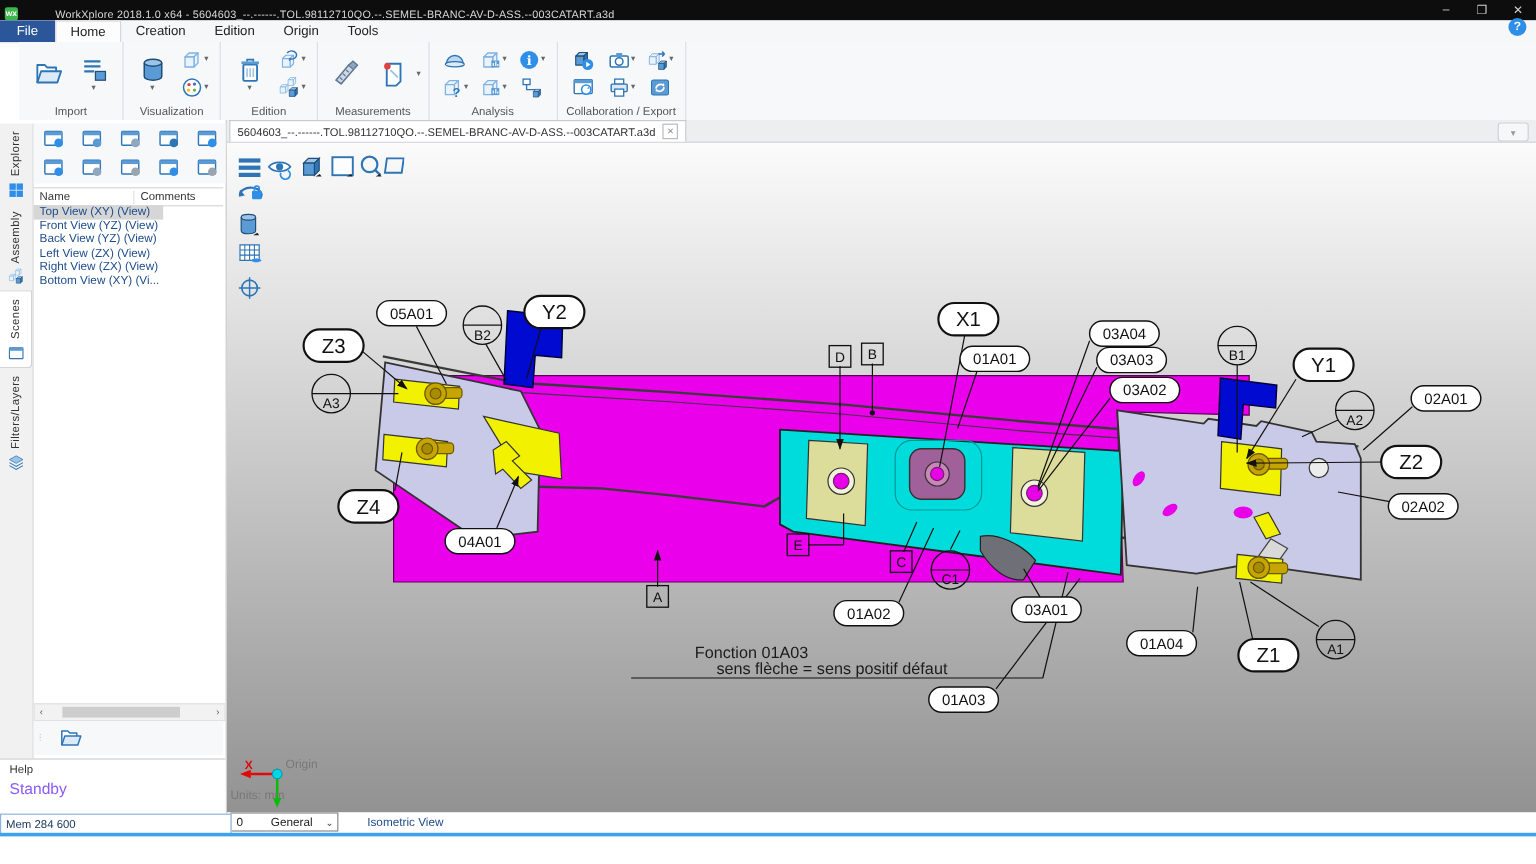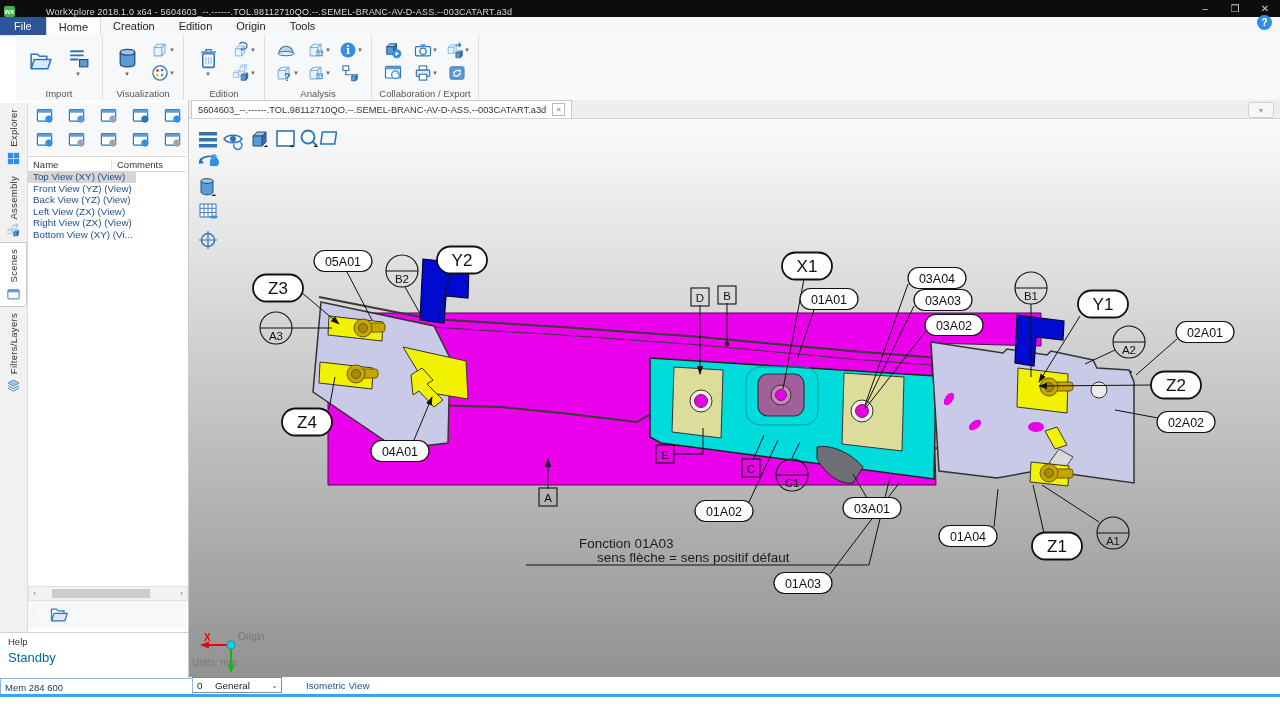--- a/index.html
+++ b/index.html
@@ -55,34 +55,34 @@
   .prow.sel{background:#d6d6d6;width:108px;}
   #hscroll{position:absolute;left:0;top:486px;width:158px;height:13px;background:#f2f2f2;border:1px solid #e2e2e2;display:flex;align-items:center;font-size:8px;color:#666;}
   #hscroll .thumb{height:9px;background:#cdcdcd;width:98px;margin-left:12px;}
   #hscroll .arr{width:11px;text-align:center;}
   #hscroll .arr.right{margin-left:auto;}
   #folderbar{position:absolute;left:0;top:501px;width:158px;height:28px;background:#f7f8fa;display:flex;align-items:center;}
   #folderbar svg{width:22px;height:20px;margin-left:10px;}
   .gripdots{color:#b9b9b9;font-size:7px;letter-spacing:1px;margin-left:2px;}
   #help-area{position:absolute;left:-28px;top:532px;width:188px;height:46px;border-top:1px solid #cfcfcf;background:#fff;}
   #help-label{margin:3px 0 0 8px;font-size:9.5px;color:#333;}
-  #standby{margin:3px 0 0 8px;font-size:13px;color:#0369a1;}
+  #standby{margin:3px 0 0 8px;font-size:13px;color:#8b5cf6;}
   #membar{position:absolute;left:0;top:578px;width:187px;height:16px;border:1px solid #8fb4d8;background:#fff;font-size:9.5px;color:#17365d;display:flex;align-items:center;padding-left:4px;}
   
   #vp-col{flex:1;display:flex;flex-direction:column;height:594px;}
   #tabbar{height:18px;background:#eceef0;border-bottom:1px solid #d0d2d5;display:flex;align-items:flex-end;position:relative;}
   #doc-tab{margin-left:2px;height:17px;background:#fff;border:1px solid #c8cacd;border-bottom:none;display:flex;align-items:center;font-size:9.3px;color:#333;padding:0 6px;}
   #tab-close{margin-left:6px;width:11px;height:11px;border:1px solid #b9bbbe;color:#888;font-size:7px;display:flex;align-items:center;justify-content:center;}
   #pin-btn{position:absolute;right:6px;top:2px;width:24px;height:14px;border:1px solid #cfd1d4;border-radius:3px;background:#f6f7f9;color:#9a9a9a;font-size:8px;display:flex;align-items:center;justify-content:center;}
   #vp-canvas{position:relative;height:558px;}
   #scene{position:absolute;left:0;top:0;width:1092px;height:558px;}
   #vp-status{height:18px;background:#fff;border-top:1px solid #b5b5b5;display:flex;align-items:center;font-size:9.8px;}
   #layer-dd{width:88px;height:14px;border:1px solid #8a8a8a;margin-left:3px;display:flex;align-items:center;color:#222;}
   #layer-dd .num{padding-left:4px;width:18px;}
-  #layer-dd .nm{flex:1;text-align:left;}
+  #layer-dd .nm{flex:1;text-align:center;}
   #layer-dd .chev{padding-right:3px;color:#555;font-size:8px;}
   #view-name{margin-left:24px;color:#1f4e8c;}
   #bottom-line{left:0;top:694px;width:1280px;height:3px;background:#3fa2ef;}
 </style>
 </head>
 <body>
 
 <svg width="0" height="0" style="position:absolute">
   <defs>
     <symbol id="i-folder" viewBox="0 0 24 24">
@@ -318,20 +318,36 @@
           </div>
         <div class="cell cell-sm icon20">
             <svg class="ic" viewBox="0 0 24 24">
               <use href="#i-cubes"></use>
             </svg>
             <span class="dd">▾</span>
           </div>
       </div>
     </div>
     <div class="rlabel">Edition</div>
+  </div>
+  <div class="rgroup">
+    <div class="ricons">
+      <div class="cell cell-lg icon26">
+          <svg class="ic" viewBox="0 0 24 24">
+            <use href="#i-caliper"></use>
+          </svg>
+        </div>
+      <div class="cell cell-lg icon26">
+          <svg class="ic" viewBox="0 0 24 24">
+            <use href="#i-tag"></use>
+          </svg>
+        </div>
+      <span class="dd">▾</span>
+    </div>
+    <div class="rlabel">Measurements</div>
   </div>
   <div class="rgroup">
     <div class="ricons">
       <div class="col">
         <div class="cell cell-sm icon20">
             <svg class="ic" viewBox="0 0 24 24">
               <use href="#i-dome"></use>
             </svg>
           </div>
         <div class="cell cell-sm icon20">

